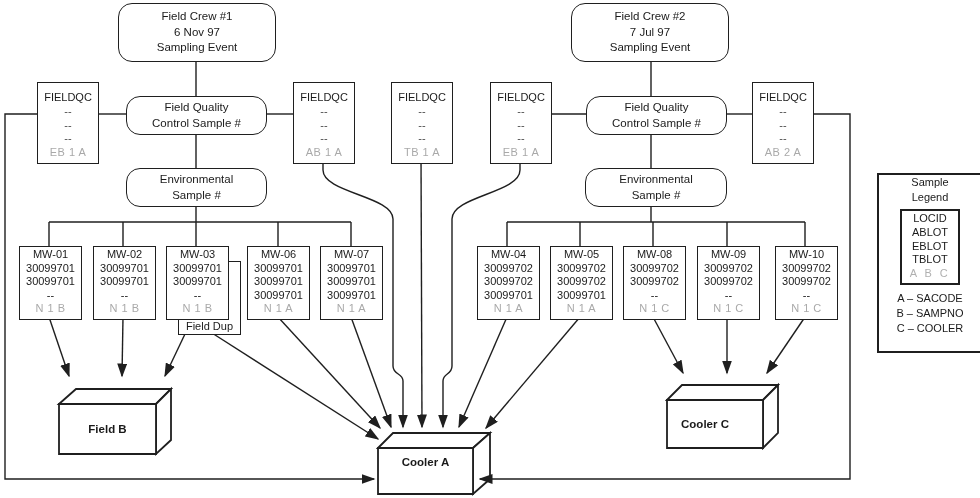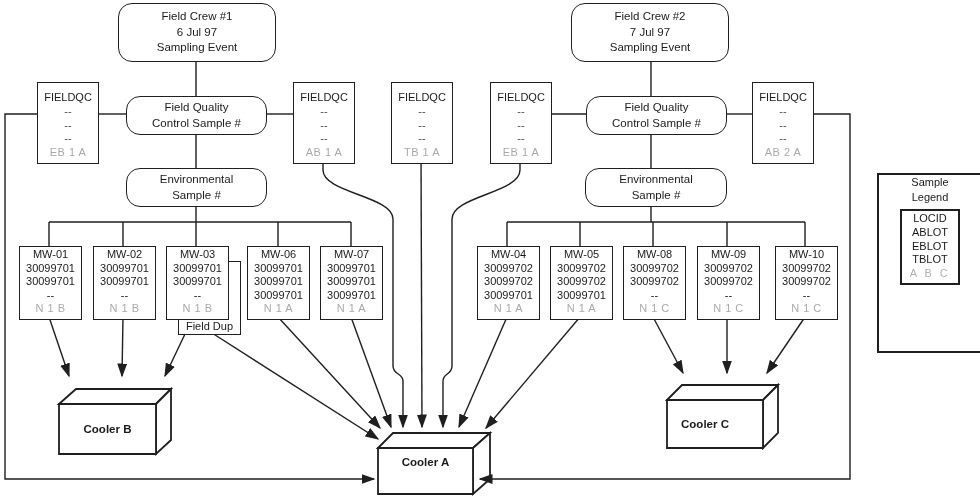--- a/index.html
+++ b/index.html
@@ -96,21 +96,21 @@
       <path d="M653,317 L683,373" marker-end="url(#ah)"></path>
       <path d="M727,317 L727,373" marker-end="url(#ah)"></path>
       <path d="M805,317 L767,373" marker-end="url(#ah)"></path>
       <path d="M37,114 H5 V479 H374" marker-end="url(#ah)"></path>
       <path d="M812,114 H850 V479 H480" marker-end="url(#ah)"></path>
     </g>
   </svg>
 
   <div class="rbox" style="left:118px;top:3px;width:156px;height:57px;">
     <div class="ln">Field Crew #1</div>
-    <div class="ln">6 Jul 97</div>
+    <div class="ln">6 Nov 97</div>
     <div class="ln">Sampling Event</div>
   </div>
   <div class="rbox" style="left:571px;top:3px;width:156px;height:57px;">
     <div class="ln">Field Crew #2</div>
     <div class="ln">7 Jul 97</div>
     <div class="ln">Sampling Event</div>
   </div>
 
   <div class="rbox" style="left:126px;top:96px;width:139px;height:37px;">
     <div class="ln">Field Quality</div>
@@ -234,29 +234,34 @@
     <div class="ln code">N 1 C</div>
   </div>
   <div class="sq well" style="left:775px;">
     <div class="ln">MW-10</div>
     <div class="ln">30099702</div>
     <div class="ln">30099702</div>
     <div class="ln">--</div>
     <div class="ln code">N 1 C</div>
   </div>
 
-  <div class="coollab" style="left:59px;top:404px;width:97px;height:50px;">Cooler B</div>
+  <div class="coollab" style="left:59px;top:404px;width:97px;height:50px;">Field B</div>
   <div class="coollab" style="left:378px;top:448px;width:95px;height:28px;text-align:right;">Cooler A</div>
   <div class="coollab" style="left:667px;top:400px;width:76px;height:48px;">Cooler C</div>
 
   <div id="legend">
     <div class="t">Sample</div>
     <div class="t">Legend</div>
     <div id="legend-inner">
       <div class="ln">LOCID</div>
       <div class="ln">ABLOT</div>
       <div class="ln">EBLOT</div>
       <div class="ln">TBLOT</div>
       <div class="ln lg-code">A B C</div>
     </div>
+    <div class="keys">
+      <div class="ln">A – SACODE</div>
+      <div class="ln">B – SAMPNO</div>
+      <div class="ln">C – COOLER</div>
+    </div>
   </div>
 
 </div>
 
 </body></html>

